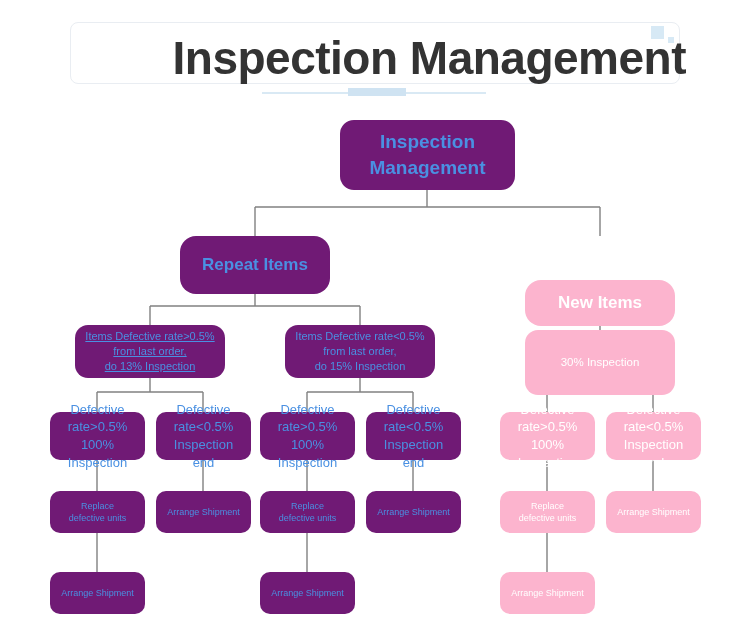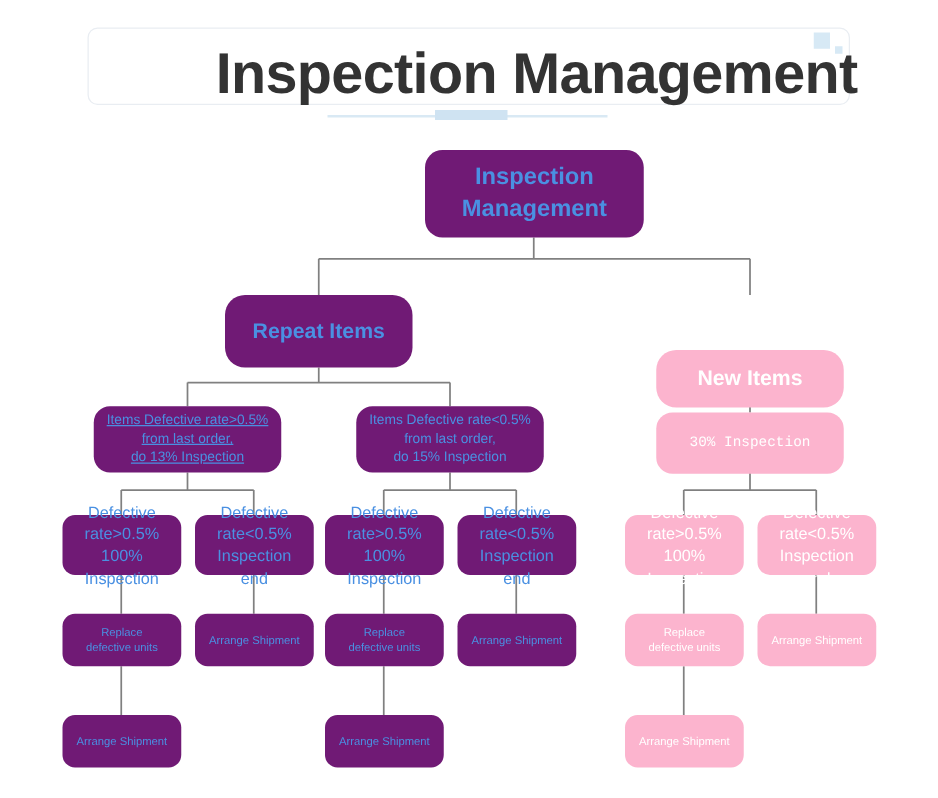--- a/index.html
+++ b/index.html
@@ -199,21 +199,21 @@
   </div>
 
   <div class="node gray lvl2" style="left:285px; top:325px; width:150px; height:53px;">
     <div>
       <span>Items Defective rate&lt;0.5%</span>
       <span>from last order,</span>
       <span>do 15% Inspection</span>
     </div>
   </div>
 
-  <div class="node pink lvl2 pinknode" style="left:525px; top:330px; width:150px; height:49px;font-family:Liberation Mono, monospace;">
+  <div class="node pink lvl2 pinknode" style="left:525px; top:330px; width:150px; height:65px;">
     <span>30% Inspection</span>
   </div>
 
   <div class="node gray lvl3" style="left:50px; top:412px; width:95px; height:48px;">
     <div>
       <span>Defective rate&gt;0.5%</span>
       <span>100% Inspection</span>
     </div>
   </div>
   <div class="node gray lvl3" style="left:156px; top:412px; width:95px; height:48px;">

